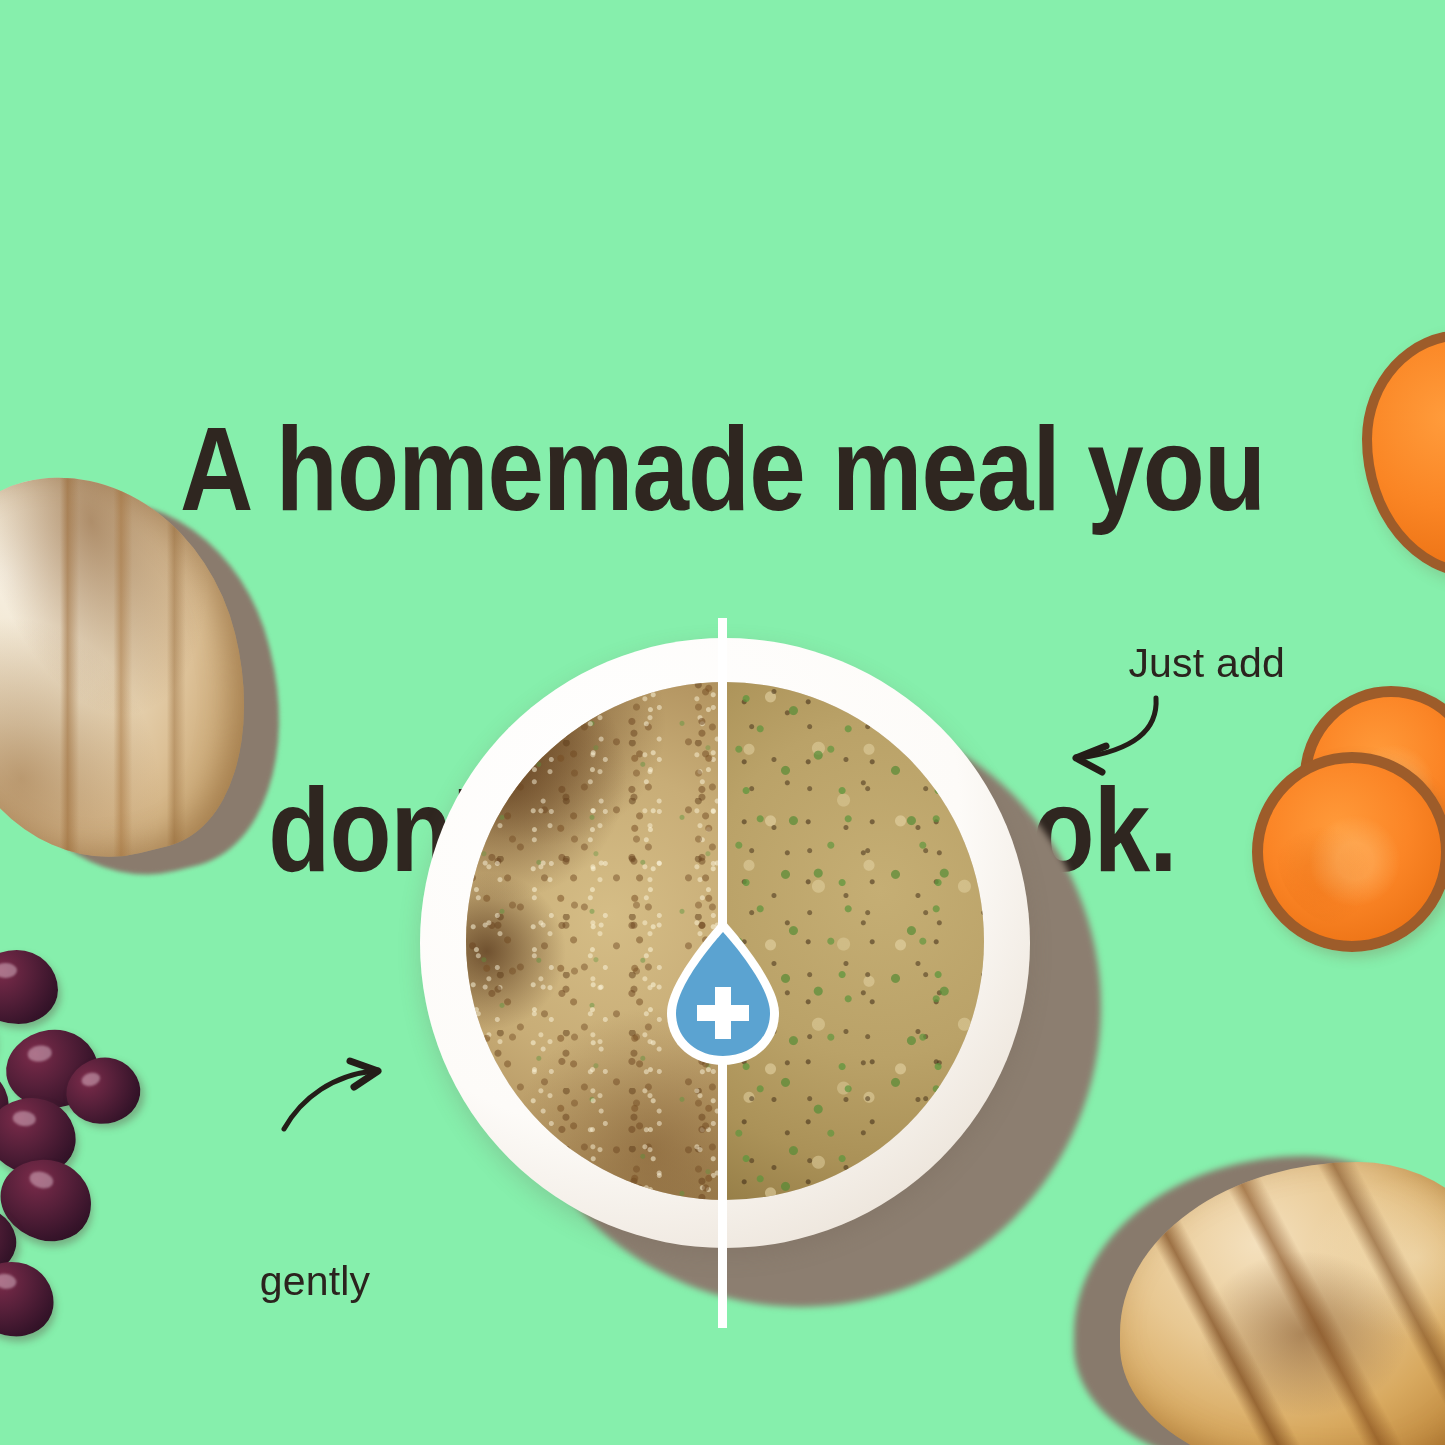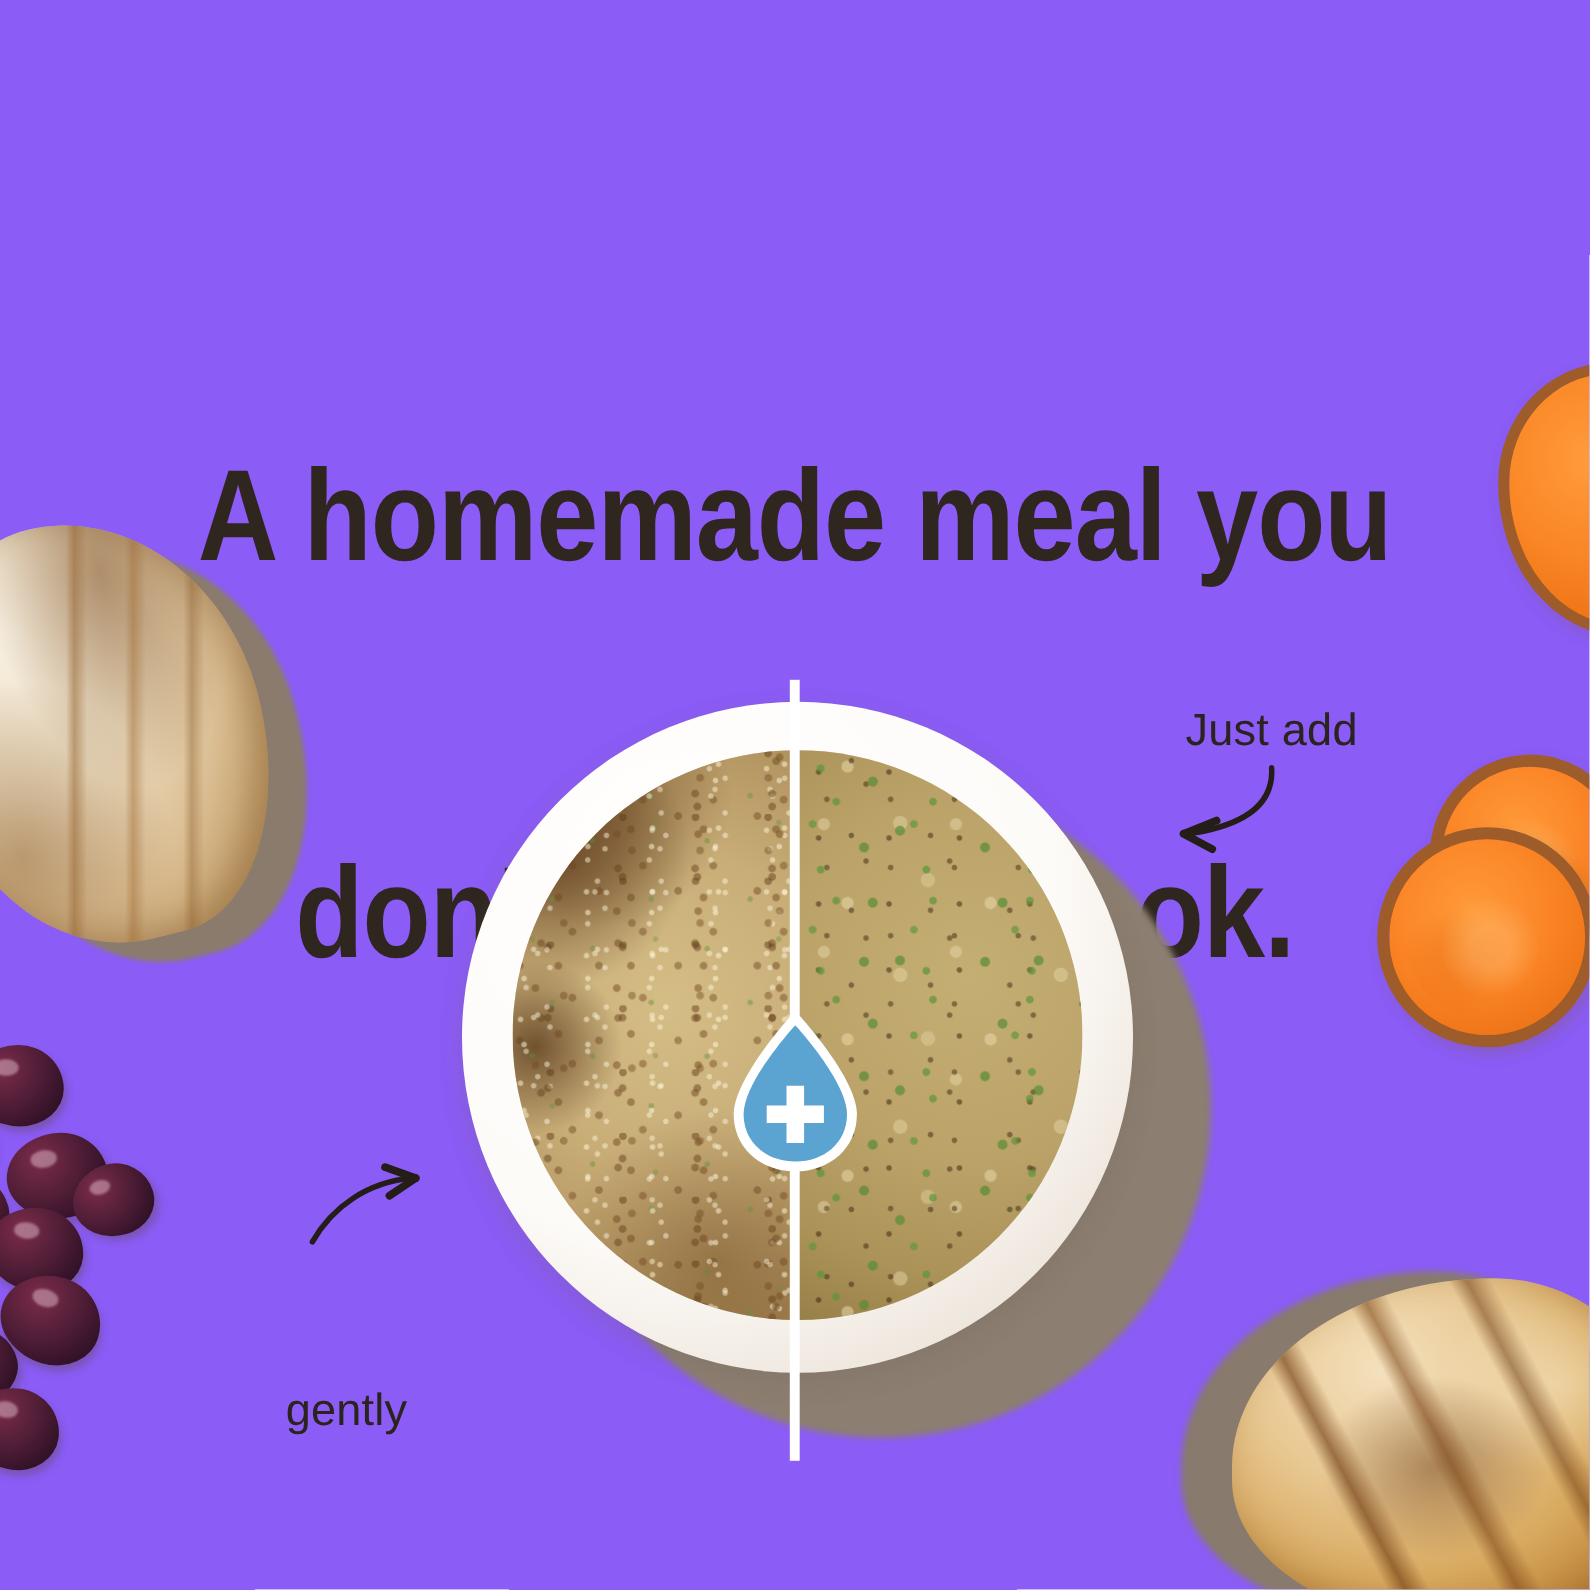--- a/index.html
+++ b/index.html
@@ -5,21 +5,21 @@
   html, body {
     margin: 0;
     padding: 0;
     background: #ffffff;
   }
   #stage {
     position: relative;
     width: 1445px;
     height: 1445px;
     overflow: hidden;
-    background: #8b5cf6;
+    background: #86efac;
     font-family: "Liberation Sans", sans-serif;
   }
 
   
   #headline {
     position: absolute;
     left: 0;
     top: 168px;
     width: 1445px;
     text-align: center;
@@ -40,21 +40,21 @@
     position: absolute;
     color: #2B231E;
     font-family: "Liberation Sans", sans-serif;
     font-weight: 400;
     font-size: 41px;
     line-height: 1.42;
     text-align: center;
     white-space: pre;
     letter-spacing: 0.2px;
   }
-  #annot-right { left: 991px; top: 518px; width: 330px; }
+  #annot-right { left: 955px; top: 518px; width: 330px; text-align: right; }
   #annot-left  { left: 150px; top: 1136px; width: 330px; }
   .annot .ln { display: block; }
 
   
   #bowl-shadow {
     position: absolute;
     left: 455px; top: 665px;
     width: 600px; height: 600px;
     border-radius: 50%;
     background: #8C7E70;

